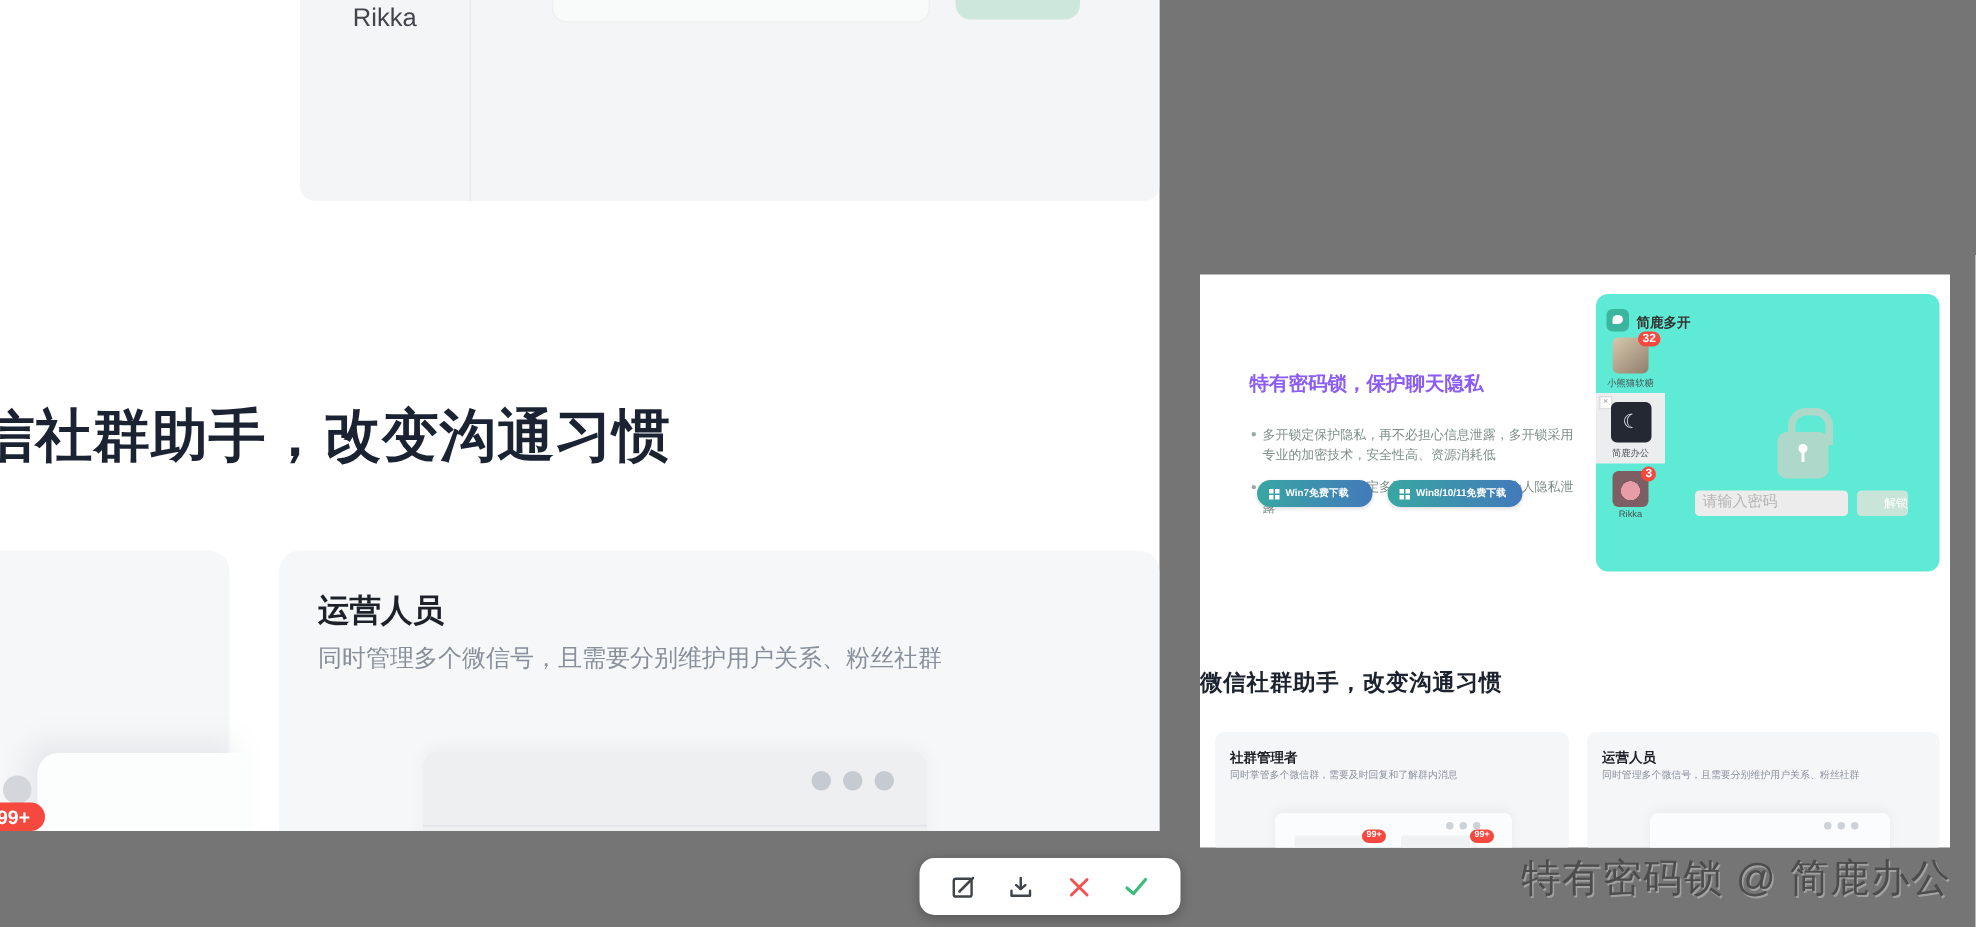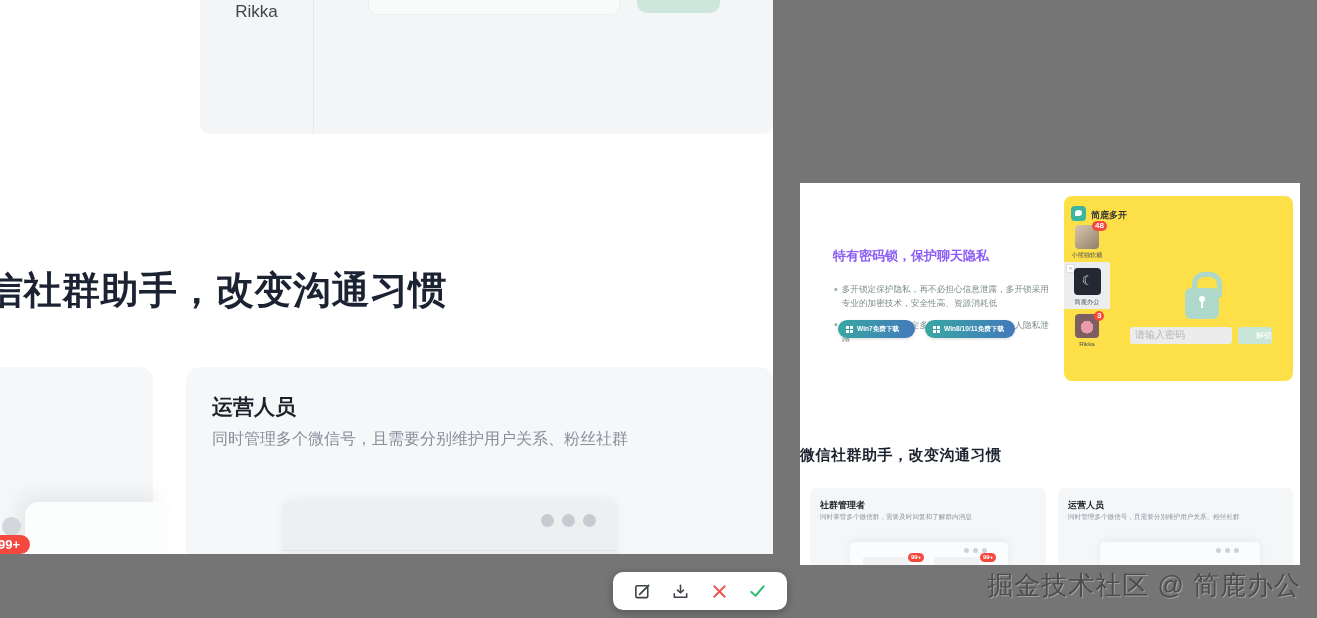--- a/index.html
+++ b/index.html
@@ -25,21 +25,21 @@
   #cap-card-right{left:186px;top:367px;width:587px;height:214px;}
   #crc-title{left:26px;top:26px;font-size:21px;font-weight:bold;color:#1d2129;}
   #crc-sub{left:26px;top:62px;font-size:16px;color:#878f9b;}
   #crc-win{left:96px;top:134px;width:336px;height:80px;background:#edeff1;border-radius:10px 10px 0 0;box-shadow:0 -3px 12px rgba(0,0,0,.04);}
   #crc-dots{right:22px;top:13px;display:flex;gap:8px;}
   #crc-dots i{width:13px;height:13px;border-radius:50%;background:#c6cbd1;}
   #crc-line{left:0;top:49px;width:100%;height:1px;background:#e1e4e7;}
 
   
   #panel{left:800px;top:183px;width:500px;height:382px;background:#fff;overflow:hidden;}
-  #pv-win{left:264px;top:13px;width:229px;height:185px;background:#fde047;border-radius:8px;}
+  #pv-win{left:264px;top:13px;width:229px;height:185px;background:#5eead4;border-radius:8px;}
   #pv-appicon{left:7px;top:10px;width:15px;height:15px;border-radius:4px;background:#3cb59f;}
   #pv-appicon::before{content:"";position:absolute;left:4px;top:4px;width:7px;height:6px;border-radius:50% 50% 50% 10%;background:#fff;}
   #pv-apptitle{left:27px;top:13px;font-size:9px;font-weight:bold;color:#333;}
   .acct{position:absolute;width:46px;text-align:center;}
   .acct .av{position:absolute;left:11px;width:24px;height:24px;border-radius:4px;}
   .acct .lbl{position:absolute;left:-12px;top:26px;width:70px;font-size:10px;color:#4a4f55;transform:scale(.62);transform-origin:top center;white-space:nowrap;text-align:center;}
   .rbadge{position:absolute;background:#f5493f;color:#fff;border-radius:6px;font-size:8px;line-height:10px;height:10px;padding:0 3px;font-weight:bold;}
   #acct1{left:0px;top:29px;}
   #acct1 .av{background:linear-gradient(140deg,#d8c8ae,#8f7f6b);}
   #acct2sel{left:0;top:66px;width:46px;height:47px;background:#ebedee;}
@@ -128,21 +128,21 @@
 </div>
 
 <div id="panel" class="abs">
 
   <div id="pv-win" class="abs">
     <div id="pv-appicon" class="abs"></div>
     <div id="pv-apptitle" class="abs">简鹿多开</div>
 
     <div id="acct1" class="acct">
       <span class="av abs" style="top:0;"></span>
-      <span class="rbadge" style="left:28px;top:-4px;">48</span>
+      <span class="rbadge" style="left:28px;top:-4px;">32</span>
       <span class="lbl">小熊猫软糖</span>
     </div>
 
     <div id="acct2sel" class="abs"></div>
     <div id="acct2close" class="abs">×</div>
     <div id="acct2" class="acct">
       <span class="av abs" style="top:0;">☾</span>
       <span class="lbl">简鹿办公</span>
     </div>
 
@@ -227,13 +227,13 @@
       <line x1="15.5" y1="4.5" x2="4.5" y2="15.5"></line>
     </svg>
   </div>
   <div class="tb-btn">
     <svg width="19" height="19" viewBox="0 0 20 20" fill="none" stroke="#3bbd79" stroke-width="2.2" stroke-linecap="round" stroke-linejoin="round">
       <polyline points="3.5,10.5 8,14.5 16.5,4.5"></polyline>
     </svg>
   </div>
 </div>
 
-<div id="watermark" class="abs">掘金技术社区 @ 简鹿办公</div>
+<div id="watermark" class="abs">特有密码锁 @ 简鹿办公</div>
 
 </body></html>

